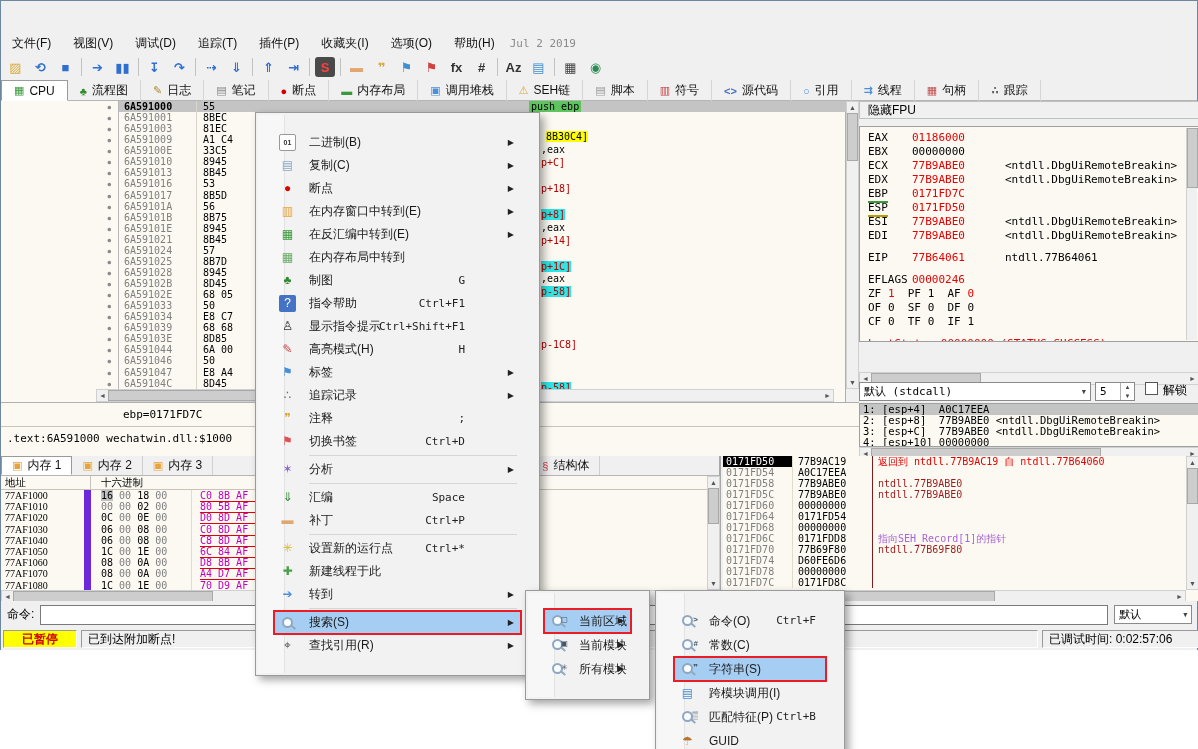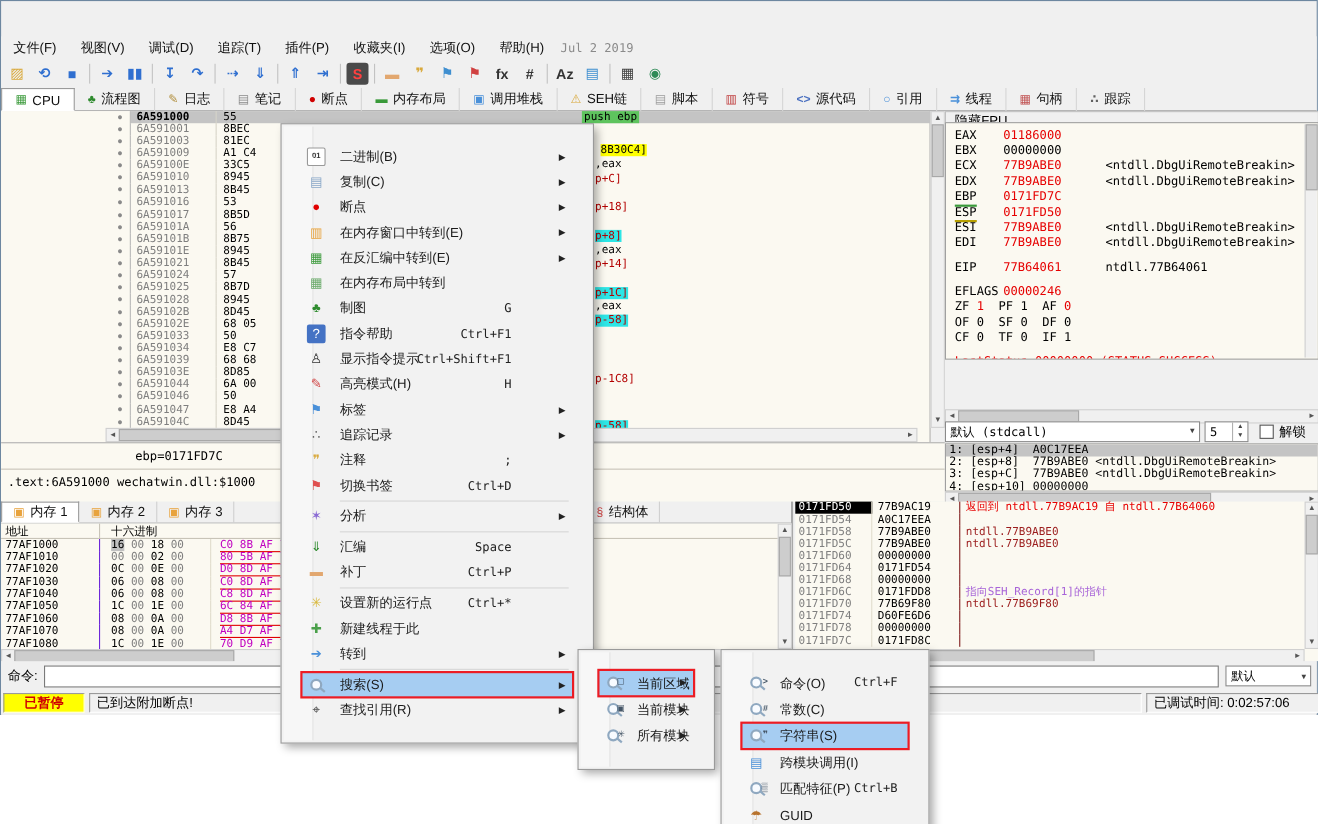--- a/index.html
+++ b/index.html
@@ -47,30 +47,30 @@
   .sbtn { width:11px; height:11px; font-size:7px; color:#555; display:flex; align-items:center; justify-content:center; }
   .vscroll .sbtn { width:100%; }
   .hthumb { height:11px; background:#cdcdcd; border:1px solid #a8a8a8; }
   .vthumb { width:11px; margin-left:0px; background:#cdcdcd; border:1px solid #a8a8a8; }
   #dinfo { position:absolute; left:0; top:301px; width:858px; height:54px; background:#fbf9f1; border-top:1px solid #b0b0b0; }
   #dinfo1 { padding:5px 0 0 122px; font-size:11px; }
   #dinfo2 { border-top:1px solid #c8c4b8; margin-top:5px; padding:5px 0 0 6px; font-size:11px; }
   
   #regs { position:absolute; left:858px; top:100px; width:340px; height:355px; background:#f0f0f0; }
   #fpuhdr { height:18px; font-size:12px; padding-left:8px; display:flex; align-items:center; background:#f0f0f0; border:1px solid #c0c0c0; }
-  #regframe { position:absolute; left:0px; top:10px; width:340px; height:216px; background:#fbf9f1; border:1px solid #a0a0a0; overflow:hidden; }
+  #regframe { position:absolute; left:0px; top:25px; width:340px; height:216px; background:#fbf9f1; border:1px solid #a0a0a0; overflow:hidden; }
   .rline { position:relative; height:14px; line-height:14px; font-size:11px; font-family:"DejaVu Sans Mono",monospace; white-space:pre; }
   .rname { position:absolute; left:8px; color:#000; }
   .rval { position:absolute; left:52px; color:#000;text-align:center; }
   .rval.red { color:#e60000; }
   .rann { position:absolute; left:145px; color:#000; }
   .rblank { height:8px; }
   #regvs { position:absolute; right:1px; top:1px; bottom:1px; width:11px; background:#f0f0f0; border-left:1px solid #d0d0d0; }
   #reghs { left:0px; top:271px; width:340px; }
-  #convrow { position:absolute; left:0; top:281px; width:340px; height:20px; display:flex; align-items:center; }
+  #convrow { position:absolute; left:0; top:281px; width:340px; height:20px; display:flex; align-items:flex-start; }
   .combo { height:19px; background:#ffffff; border:1px solid #8a8a8a; font-size:11px; font-family:"DejaVu Sans Mono",monospace; display:flex; align-items:center; padding:0 4px; position:relative; }
   .combo .ca { margin-left:auto; font-size:7px; color:#444; padding-left:6px; }
   #convsel { width:232px; }
   #spinner { width:40px; height:19px; margin-left:4px; background:#fff; border:1px solid #8a8a8a; display:flex; }
   #spinval { flex:1; font-size:11px; padding-left:4px; display:flex; align-items:center; }
   #spinbtns { width:14px; border-left:1px solid #b0b0b0; display:flex; flex-direction:column; }
   #spinbtns div { flex:1; font-size:6px; color:#444; display:flex; align-items:center; justify-content:center; }
   #unlockbox { width:13px; height:13px; background:#fff; border:1px solid #555; margin:0 5px 0 10px; }
   #unlocklab { font-size:12px; }
   #argframe { position:absolute; left:0; top:302px; width:340px; height:44px; background:#fbf9f1; border:1px solid #a0a0a0; overflow:hidden; }
@@ -80,21 +80,21 @@
   
   #dump { position:absolute; left:0; top:455px; width:720px; height:145px; background:#fbf9f1; border-right:2px solid #a8a8a8; }
   #dumptabs { height:20px; background:#f0f0f0; border-bottom:1px solid #b5b5b5; display:flex; font-size:12px; }
   .dtab { display:flex; align-items:center; padding:0 10px; border-right:1px solid #d0d0d0; color:#111; }
   .dtab .tico { margin-right:5px; font-size:11px; }
   .dtab.active { background:#ffffff; border:1px solid #9a9a9a; border-bottom:1px solid #fff; }
   #dumphdr { height:14px; display:flex; font-size:10.5px; font-family:"DejaVu Sans Mono",monospace; border-bottom:1px solid #c8c4b8; background:#fbf9f1; }
   #dumphdr .h1 { width:90px; padding-left:4px; border-right:1px solid #c8c4b8; }
   #dumphdr .h2 { padding-left:10px; }
   .mrow { display:flex; height:11.2px; line-height:11.2px; font-size:10px; font-family:"DejaVu Sans Mono",monospace; white-space:pre; }
-  .maddr { width:90px; padding-left:4px; color:#000; border-right:1px solid #6d28d9; }
+  .maddr { width:90px; padding-left:4px; color:#000; border-right:7px solid #6d28d9;font-family:Liberation Serif, serif; }
   .mg1 { padding-left:10px; width:100px; }
   .mgp { width:102px; border-left:1px solid #e0dccc; padding-left:8px; }
   .mgp span { color:#c000c0; border-bottom:1px solid #e00000; }
   .mg3 { border-left:1px solid #e0dccc; padding-left:8px; }
   .zb { color:#7f7f7f; } .nb { color:#000; }
   .bsel { background:#c0c0c0; }
   #dumpvs { left:706px; top:20px; height:114px; }
   #dumphs { left:0px; top:134px; width:706px; }
   #stack { position:absolute; left:722px; top:455px; width:476px; height:145px; background:#fbf9f1; }
   .srow { display:flex; height:11px; line-height:11px; font-size:10px; font-family:"DejaVu Sans Mono",monospace; white-space:pre; }

